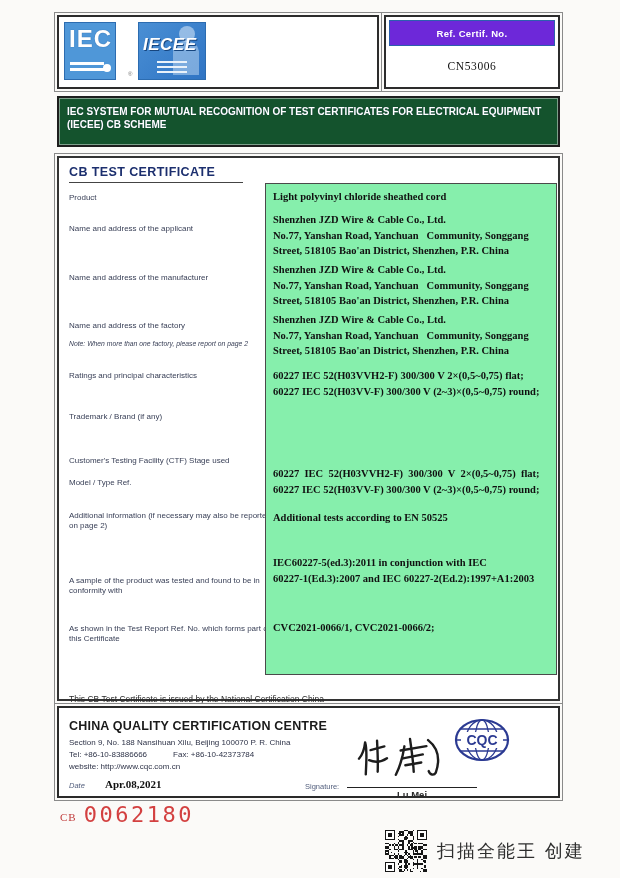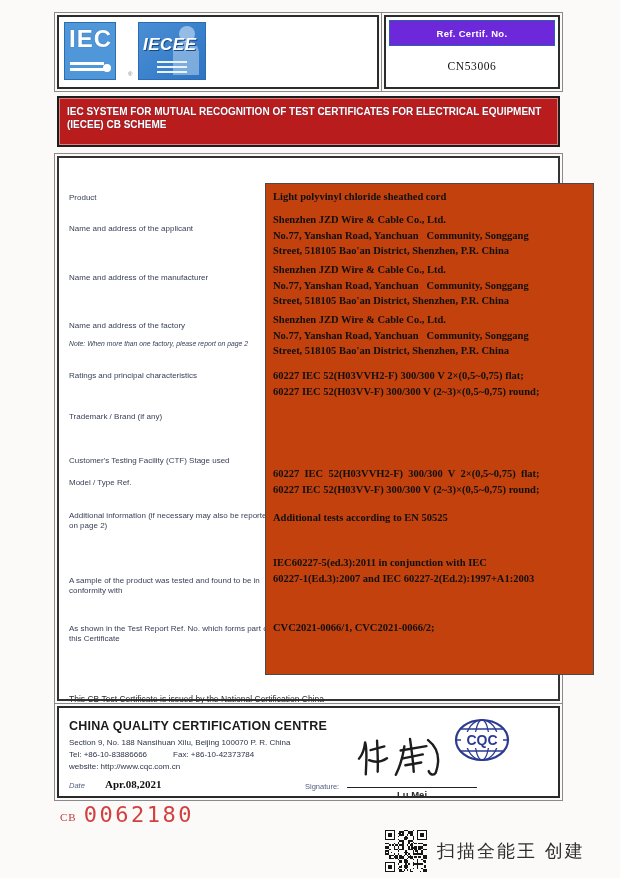--- a/index.html
+++ b/index.html
@@ -37,37 +37,37 @@
 
   .hdr-right { left:384px; top:15px; width:176px; height:74px; padding:3px; }
   .ref-head { height:26px; background:#6d28d9; color:#fff; font-size:9.5px; font-weight:bold;
     display:flex; align-items:center; justify-content:center; letter-spacing:.3px;
     border:1px solid #2c5fae; }
   .ref-val { height:40px; display:flex; align-items:center; justify-content:center;
     font-family:"Liberation Serif", serif; font-size:11.5px; letter-spacing:.6px; color:#111; }
 
   
   .banner {
-    left:57px; top:96px; width:503px; height:51px; background:#b91c1c;
+    left:57px; top:96px; width:503px; height:51px; background:#14532d;
     border:2px solid #1d1d1d; box-shadow:inset 0 0 0 1px rgba(255,255,255,.45);
     padding:7px 8px; overflow:hidden;
   }
   .banner div { color:#fff; font-size:10px; font-weight:bold; line-height:13px; white-space:nowrap;
     text-shadow:0 0 1px rgba(20,40,90,.6); }
 
   
   .certbox {
     left:57px; top:156px; width:503px; height:545px; background:#fff;
     border:2px solid #333; outline:1px solid #8a8a8a; outline-offset:2px;
   }
   .cb-title { left:10px; top:7px; font-size:12.5px; font-weight:bold; color:#1c2f6e; letter-spacing:.4px;
     border-bottom:1.5px solid #444; padding-bottom:3px; padding-right:28px; }
   .lbl { left:10px; width:202px; font-size:8px; line-height:10px; color:#3a4158; }
   .note { left:10px; width:230px; font-size:6.8px; font-style:italic; color:#3a4158; }
-  .valuebox { left:206px; top:25px; width:329px; height:492px; border:1px solid #4a4a4a; background:#c2410c; }
+  .valuebox { left:206px; top:25px; width:292px; height:492px; border:1px solid #4a4a4a; background:#86efac; }
   .val { left:7px; font-family:"Liberation Serif", serif; font-weight:bold; font-size:10.5px; line-height:15.5px;
     color:#101010; }
   .val div { white-space:pre; }
   .issued { left:10px; top:536px; font-size:8.5px; color:#2b2b2b; }
 
   
   .footerbox {
     left:57px; top:706px; width:503px; height:92px; background:#fff;
     border:2px solid #2a2a2a; outline:1px solid #8a8a8a; outline-offset:2px;
   }
@@ -120,20 +120,21 @@
     <div class="ref-head">Ref. Certif. No.</div>
     <div class="ref-val">CN53006</div>
   </div>
 
   <div class="abs banner">
     <div>IEC SYSTEM FOR MUTUAL RECOGNITION OF TEST CERTIFICATES FOR ELECTRICAL EQUIPMENT</div>
     <div>(IECEE) CB SCHEME</div>
   </div>
 
   <div class="abs certbox">
+    <div class="abs cb-title">CB TEST CERTIFICATE</div>
 
     <div class="abs lbl" style="top:35px">Product</div>
     <div class="abs lbl" style="top:66px">Name and address of the applicant</div>
     <div class="abs lbl" style="top:115px">Name and address of the manufacturer</div>
     <div class="abs lbl" style="top:163px">Name and address of the factory</div>
     <div class="abs note" style="top:182px">Note: When more than one factory, please report on page 2</div>
     <div class="abs lbl" style="top:213px">Ratings and principal characteristics</div>
     <div class="abs lbl" style="top:254px">Trademark / Brand (if any)</div>
     <div class="abs lbl" style="top:298px">Customer's Testing Facility (CTF) Stage used</div>
     <div class="abs lbl" style="top:320px">Model / Type Ref.</div>

